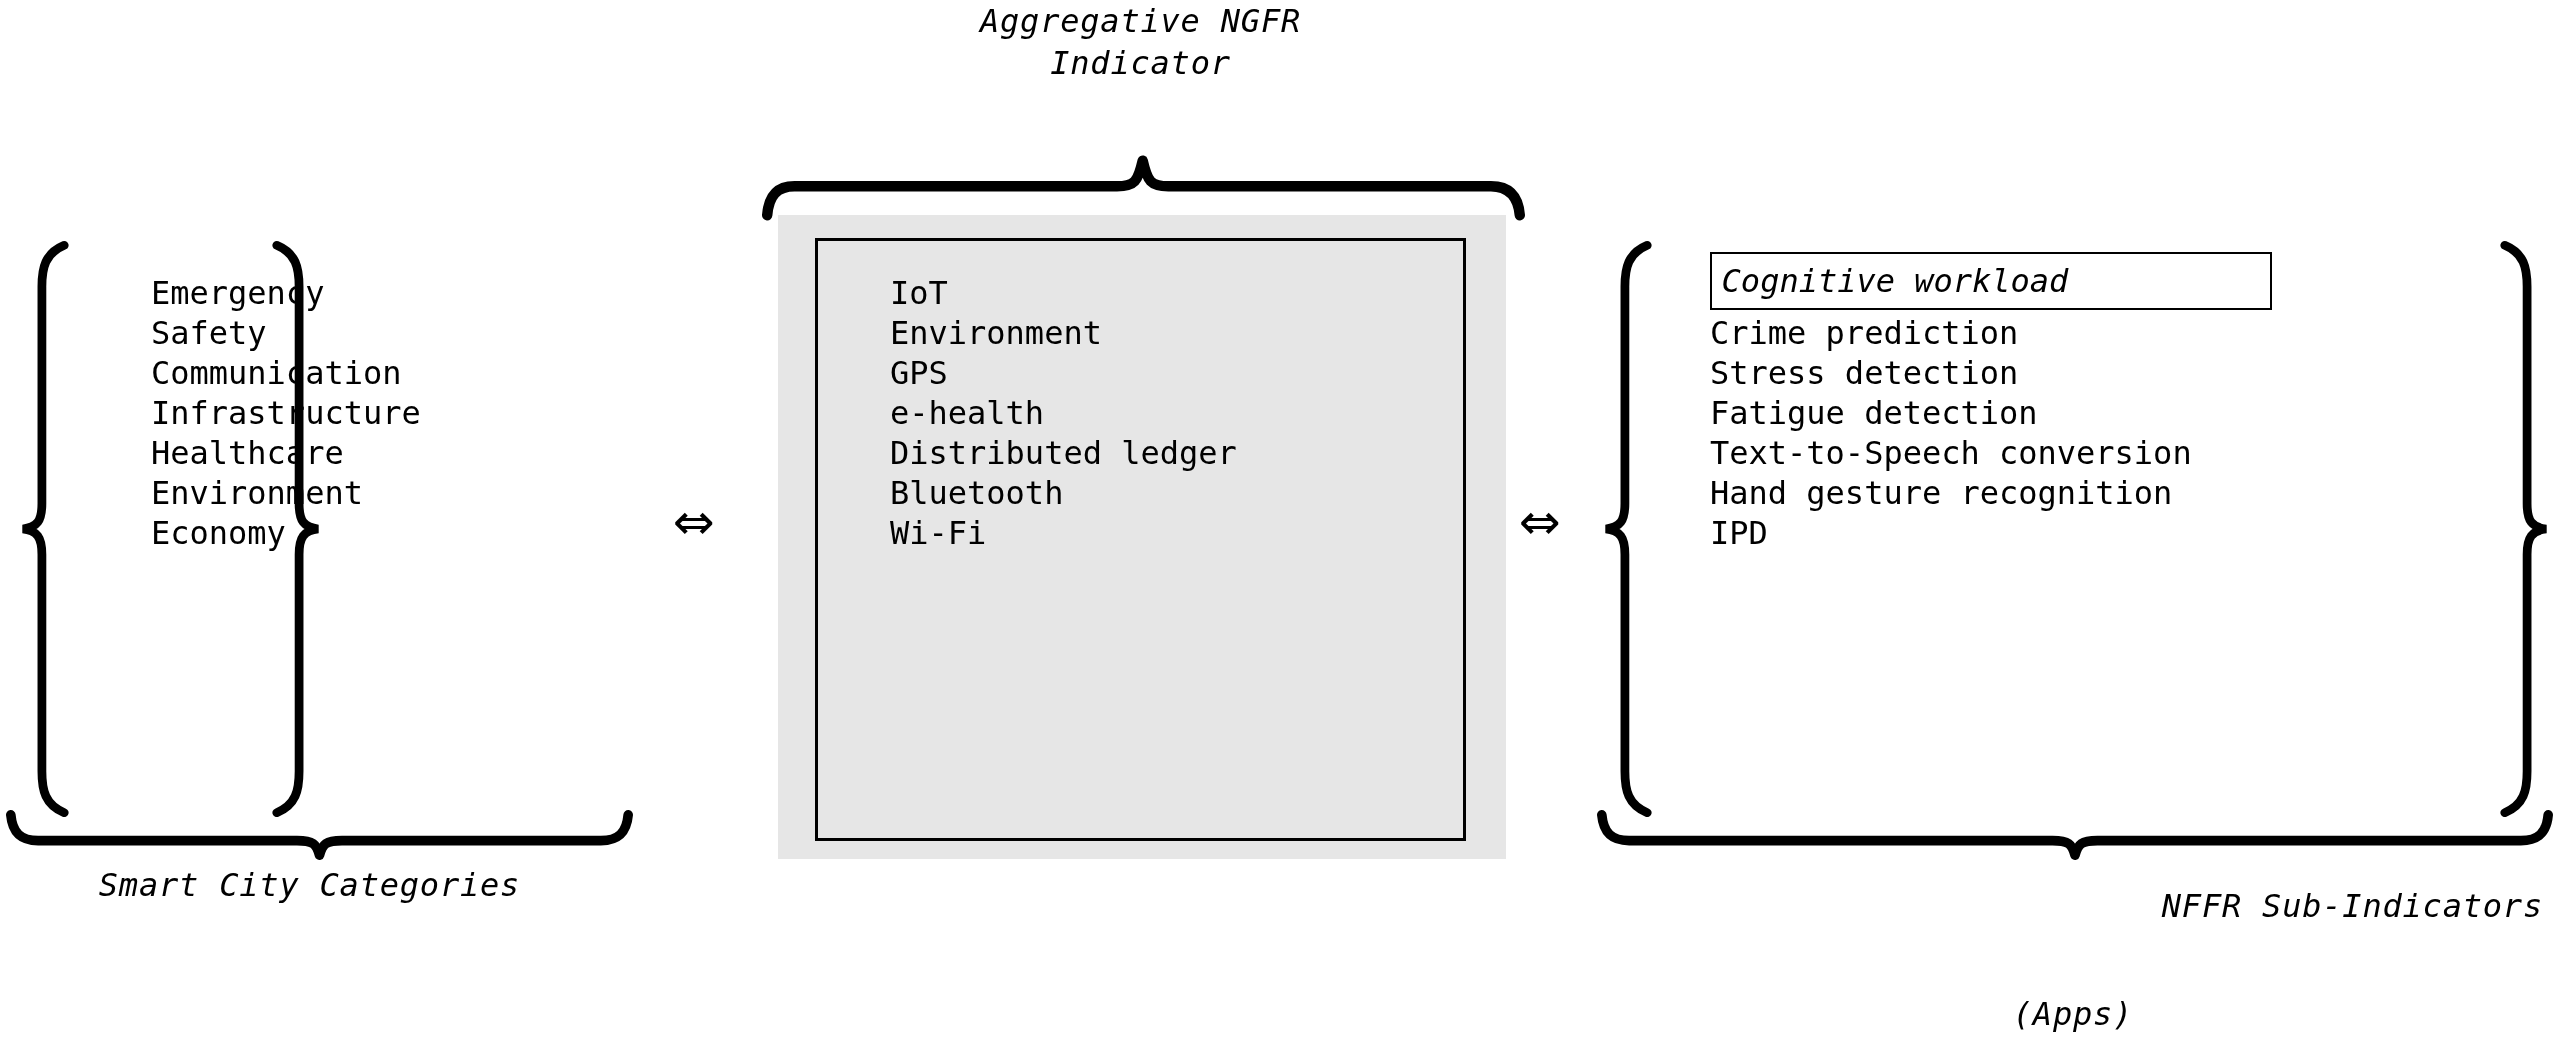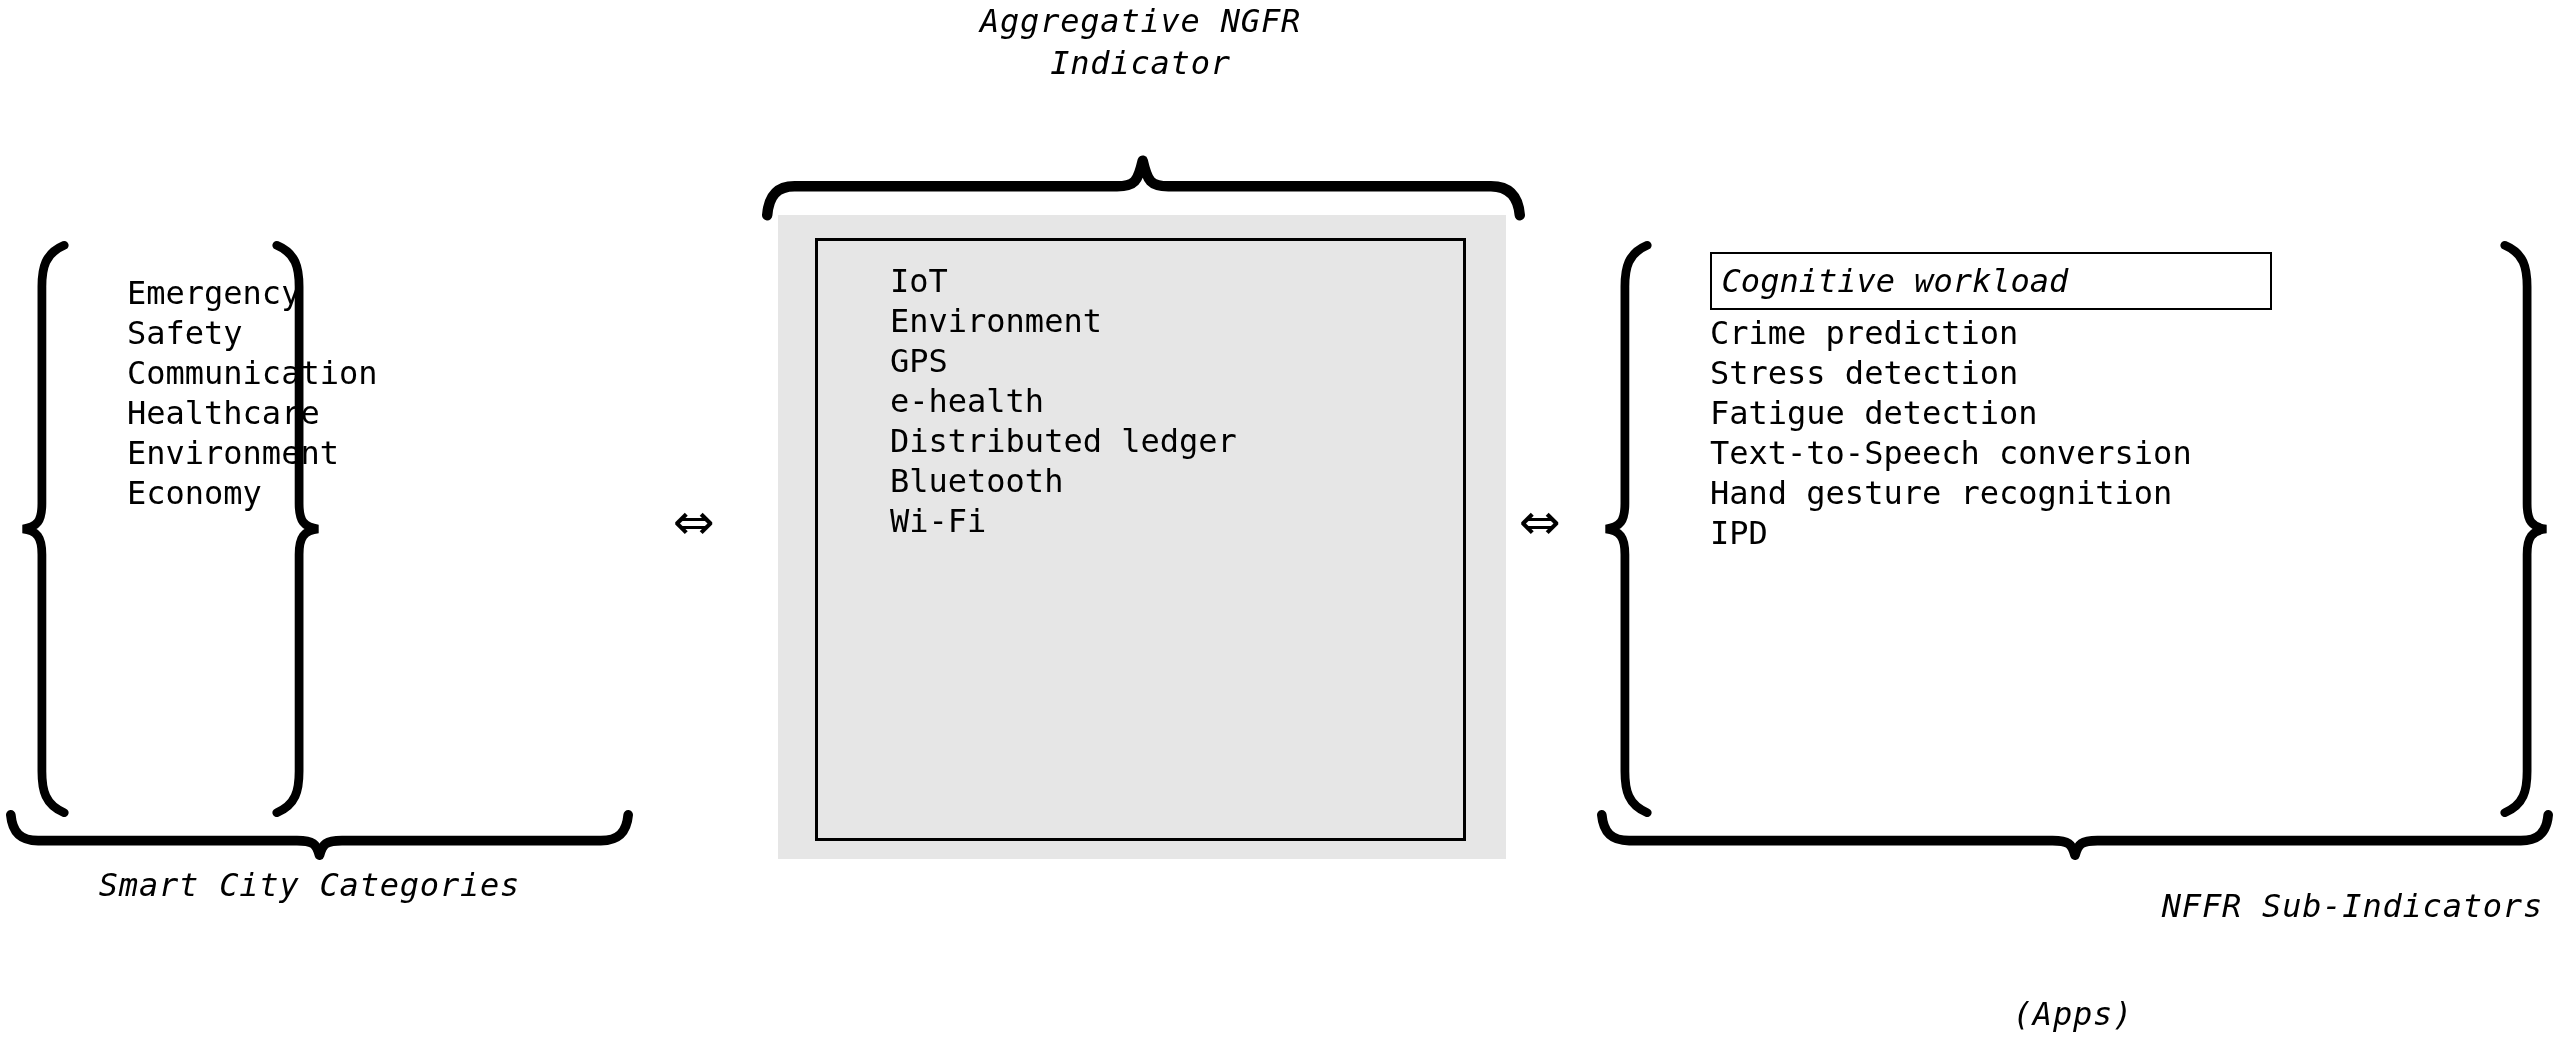--- a/index.html
+++ b/index.html
@@ -45,20 +45,21 @@
   #left-list {
     left: 127px;
     top: 273px;
     width: 498px;
   }
   #left-list .row {
     height: 40px;
     line-height: 40px;
     font-size: 32px;
     white-space: pre;
+    margin-left: 24px;
   }
 
   
   #center-outer {
     left: 778px;
     top: 215px;
     width: 728px;
     height: 644px;
     background: #e6e6e6;
   }
@@ -66,21 +67,21 @@
     left: 815px;
     top: 238px;
     width: 651px;
     height: 603px;
     border: 3.2px solid #000000;
     box-sizing: border-box;
     background: transparent;
   }
   #center-list {
     left: 890px;
-    top: 261px;
+    top: 273px;
     width: 611px;
   }
   #center-list .row {
     height: 40px;
     line-height: 40px;
     font-size: 32px;
     white-space: pre;
   }
 
   
@@ -155,20 +156,21 @@
              C34,352 40,360 58,362
              C40,364 34,372 34,394
              L34,666
              C34,690 30,708 6,718" fill="none" stroke="#000" stroke-width="11" stroke-linecap="round"></path>
   </svg>
 
   <div class="abs" id="left-list">
     <div class="row mono">Emergency</div>
     <div class="row mono">Safety</div>
     <div class="row mono">Communication</div>
+    <div class="row mono">Infrastructure</div>
     <div class="row mono">Healthcare</div>
     <div class="row mono">Environment</div>
     <div class="row mono">Economy</div>
   </div>
 
   <svg class="brace-svg" style="left:6.4px; top:810px;" width="627" height="50" viewBox="0 0 780 62">
     <path d="M6,6
              C8,28 18,38 40,38
              L362,38
              C382,38 386,42 390,56

